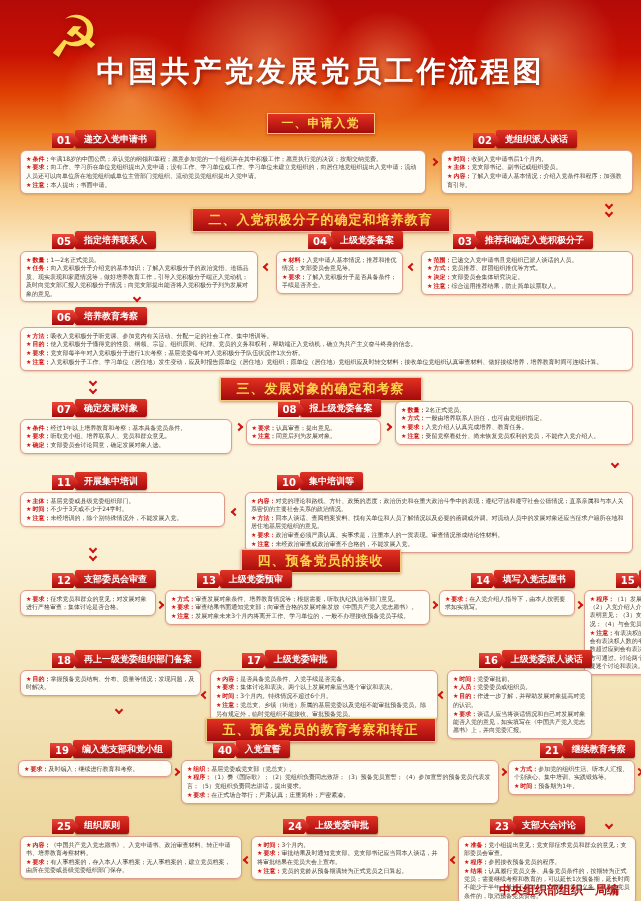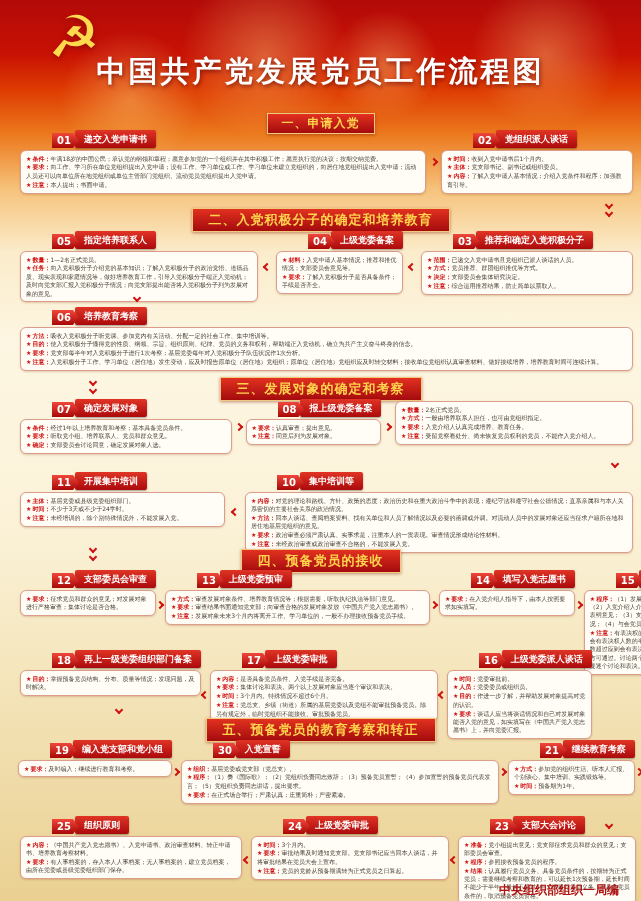--- a/index.html
+++ b/index.html
@@ -348,21 +348,21 @@
         </div>
       <div class="bb">
           <div class="it"><span class="star">★</span><span class="lb">要求：</span><span class="tx">及时编入；继续进行教育和考察。</span></div>
         </div>
     </div>
     <div class="arr">
         <i class="ch r"></i>
       </div>
     <div class="box" style="flex:0 0 318px">
       <div class="bh">
-          <span class="badge">30</span>
+          <span class="badge">40</span>
           <span class="bt">入党宣誓</span>
         </div>
       <div class="bb">
           <div class="it"><span class="star">★</span><span class="lb">组织：</span><span class="tx">基层党委或党支部（党总支）。</span></div>
           <div class="it"><span class="star">★</span><span class="lb">程序：</span><span class="tx">（1）奏《国际歌》；（2）党组织负责同志致辞；（3）预备党员宣誓；（4）参加宣誓的预备党员代表发言；（5）党组织负责同志讲话，提出要求。</span></div>
           <div class="it"><span class="star">★</span><span class="lb">要求：</span><span class="tx">在正式场合举行；严肃认真；庄重简朴；严密紧凑。</span></div>
         </div>
     </div>
     <div class="arr">
         <i class="ch r"></i>

